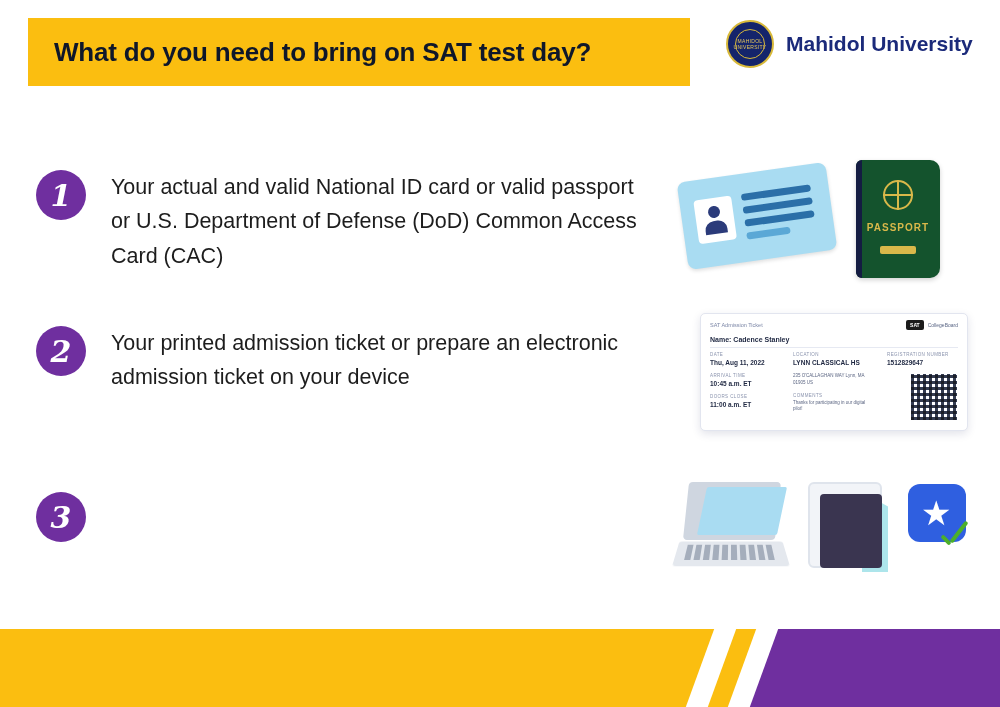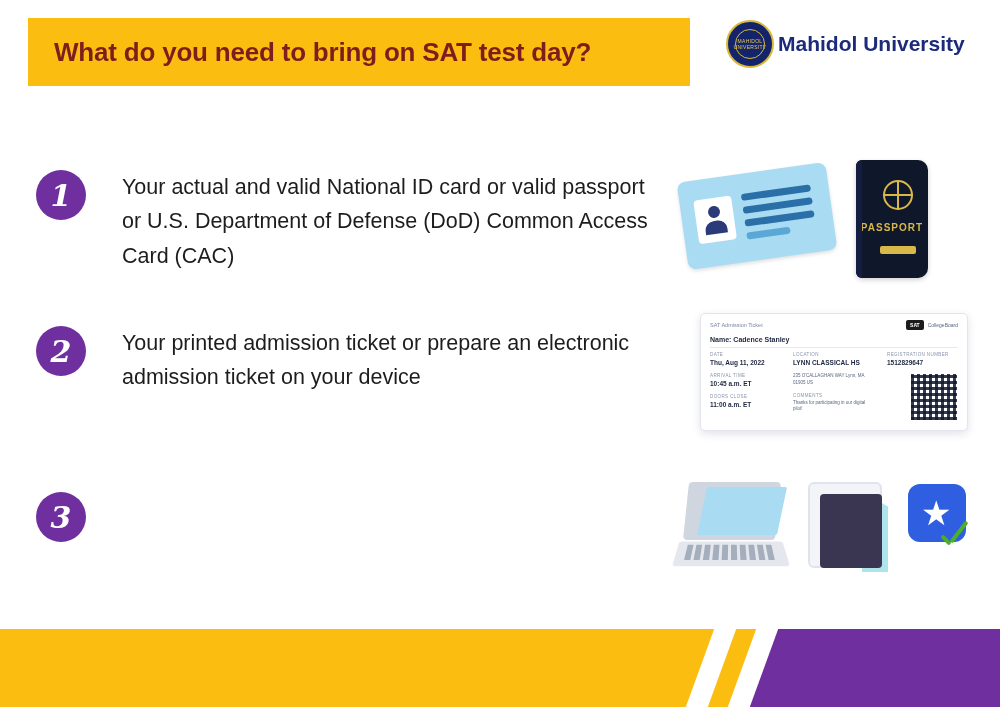--- a/index.html
+++ b/index.html
@@ -16,31 +16,31 @@
   .header-bar {
     position:absolute;
     left:28px; top:18px;
     width:662px; height:68px;
     background:#FBBE10;
     display:flex; align-items:center;
   }
   .header-title {
     font-size:26px;
     font-weight:bold;
-    color:#7f1d1d;
+    color:#0f172a;
     padding-left:26px;
     letter-spacing:-0.2px;
   }
 
   .brand {
     position:absolute;
     left:726px; top:20px;
     display:flex;
     align-items:center;
-    gap:4px;
+    gap:12px;
   }
   .brand-seal {
     width:48px; height:48px;
     border-radius:50%;
     background:#14246b;
     border:2px solid #d8b93a;
     position:relative;
     flex:0 0 auto;
     overflow:hidden;
   }
@@ -75,21 +75,21 @@
   .num-badge {
     width:50px; height:50px; border-radius:50%;
     background:#6f2f9f;
     color:#ffffff;
     font-family:"DejaVu Serif", serif;
     font-size:30px; font-style:italic; font-weight:bold;
     display:flex; align-items:center; justify-content:center;
     flex:0 0 auto;
   }
   .item-text {
-    margin-left:36px;
+    margin-left:25px;
     font-size:21.5px;
     color:#1d1d1d;
     line-height:1.6;
     max-width:545px;
   }
 
   .item-1 { left:36px; top:170px; }
   .item-2 { left:36px; top:326px; }
   .item-3 { left:36px; top:492px; }
 
@@ -121,22 +121,22 @@
   .idcard .ln {
     position:absolute; left:62px; height:7px; border-radius:3px; background:#2b6fa8;
   }
   .idcard .ln1 { top:20px; width:70px; }
   .idcard .ln2 { top:33px; width:70px; }
   .idcard .ln3 { top:46px; width:70px; }
   .idcard .ln4 { top:59px; width:44px; background:#5ba8d6; }
 
   .passport {
     position:absolute; left:180px; top:0px;
-    width:72px; height:118px;
-    background:#0f172a;
+    width:84px; height:118px;
+    background:#14532d;
     border-radius:6px 10px 10px 6px;
     box-shadow:0 2px 5px rgba(0,0,0,0.18);
   }
   .passport::after {
     content:""; position:absolute; left:0; top:0; width:6px; height:100%;
     background:#141c42; border-radius:6px 0 0 6px;
   }
   .passport .globe {
     position:absolute; left:27px; top:20px;
     width:30px; height:30px; border-radius:50%;

